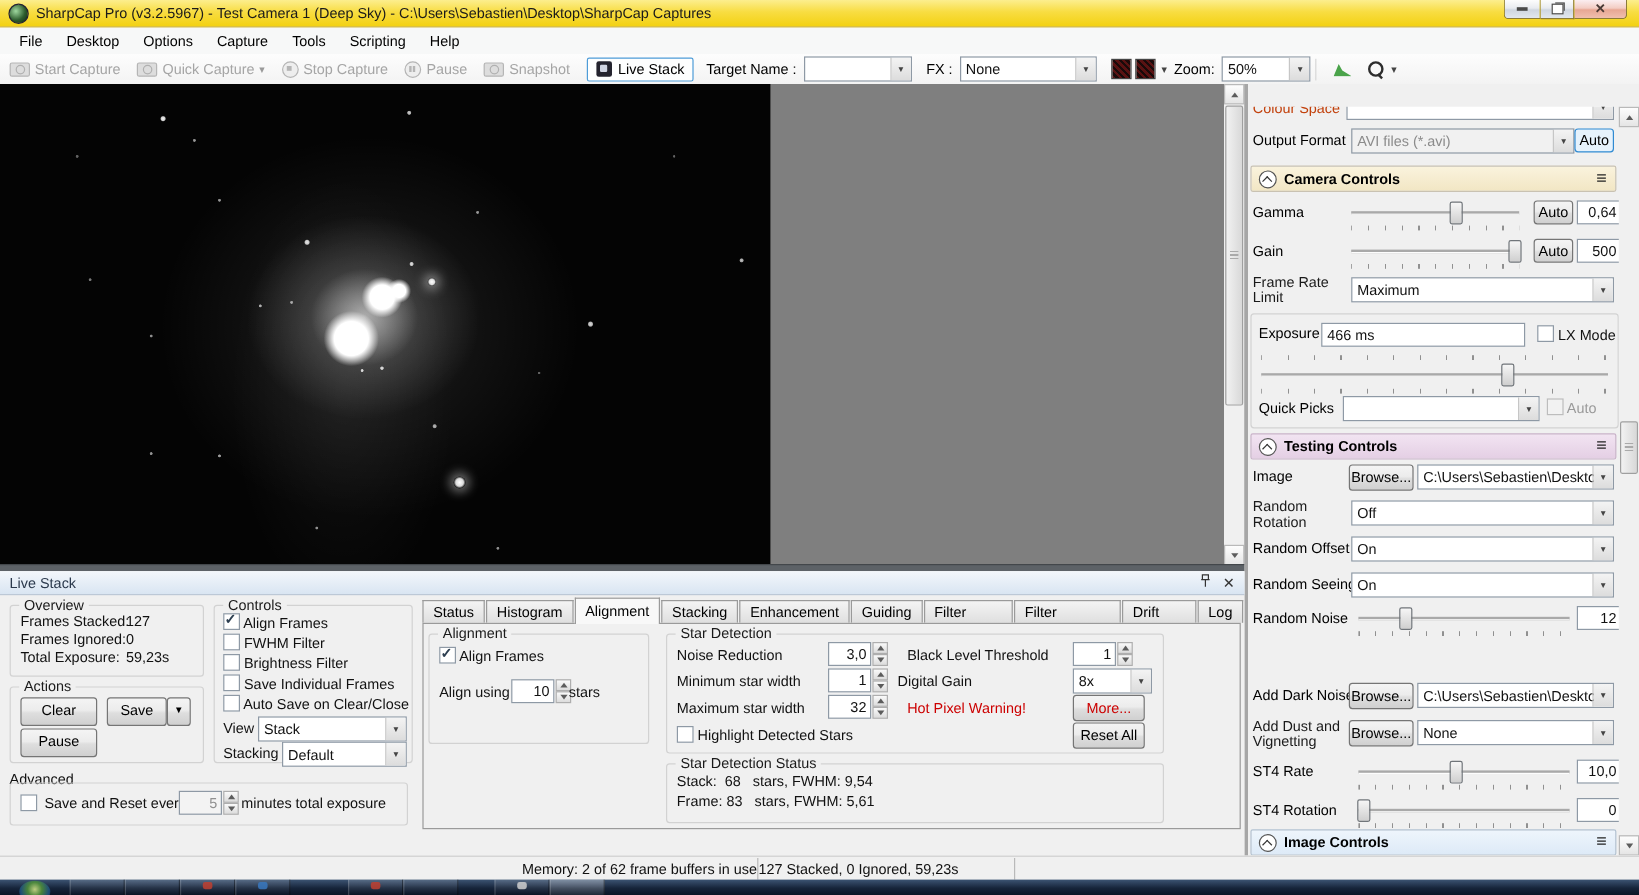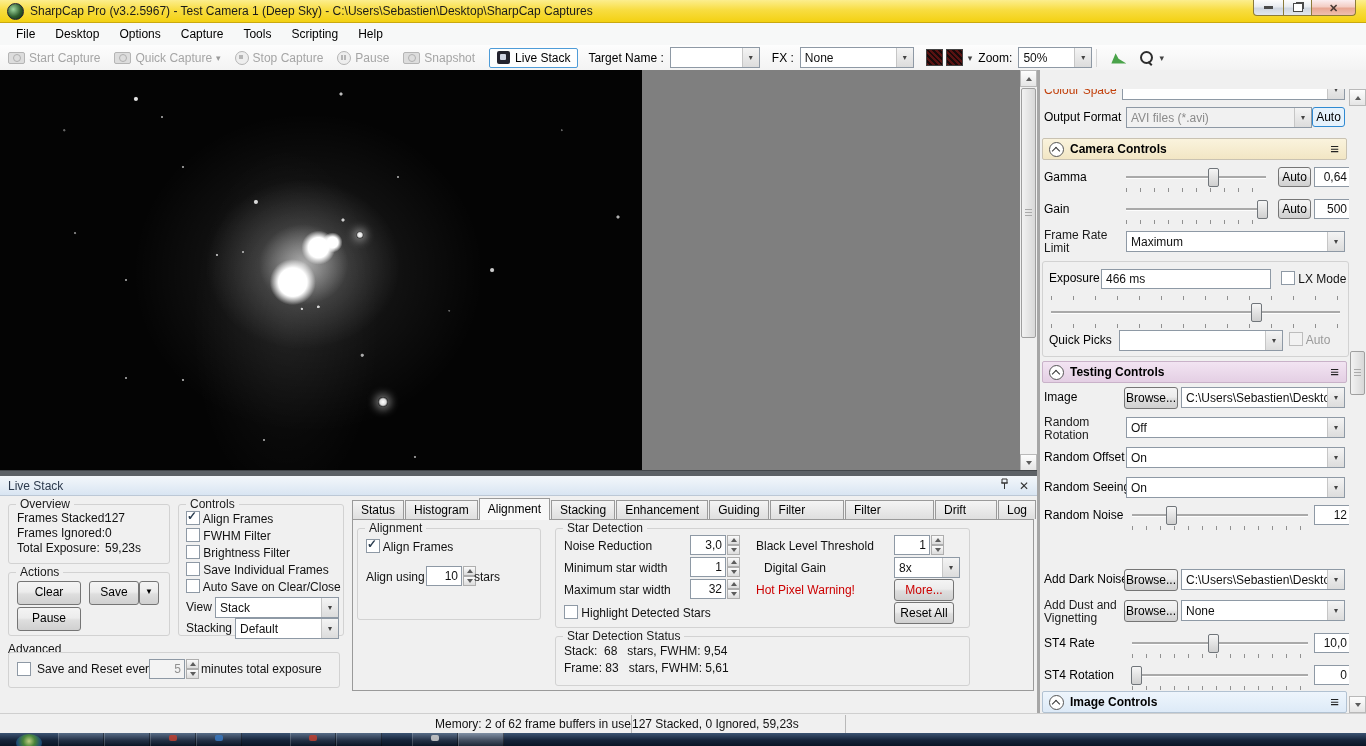--- a/index.html
+++ b/index.html
@@ -602,21 +602,21 @@
         <span class="sval">1</span>
         <span class="sarr">
             <span>
               <i class="tri-up-s"></i>
             </span>
             <span>
               <i class="tri-dn-s"></i>
             </span>
           </span>
       </span>
-      <span style="position:absolute;left:208px;top:32px">Digital Gain</span>
+      <span style="position:absolute;left:192px;top:32px">Digital Gain</span>
       <span class="combo" style="position:absolute;left:338px;top:28px;width:42px">
         <span>8x</span>
           <span class="cbtn">▾</span>
       </span>
       <span class="red" style="position:absolute;left:200px;top:54px">Hot Pixel Warning!</span>
       <span class="btn red" style="position:absolute;left:338px;top:50px;width:58px;height:20px;line-height:20px">More...</span>
       <span class="btn" style="position:absolute;left:338px;top:73px;width:58px;height:20px;line-height:20px">Reset All</span>
     </div>
 
 

